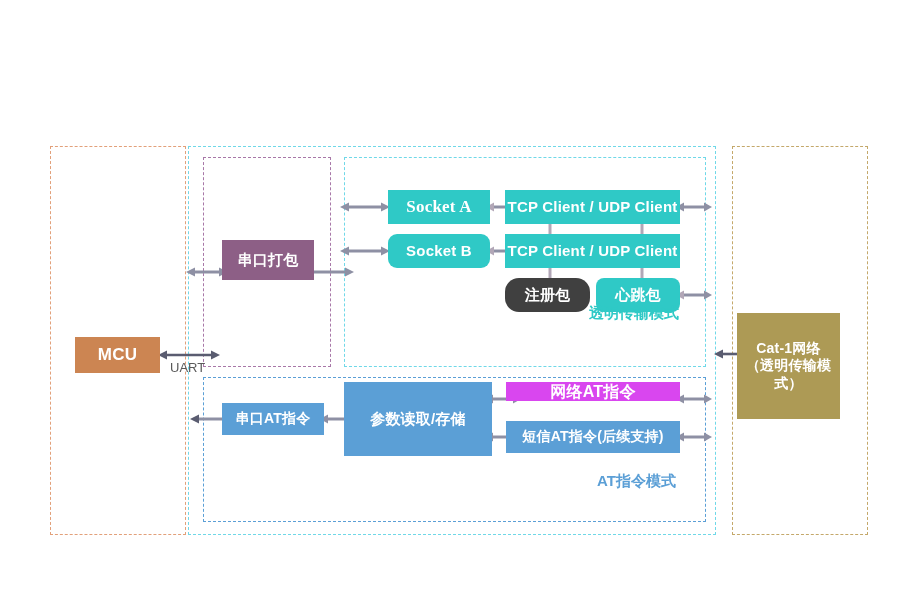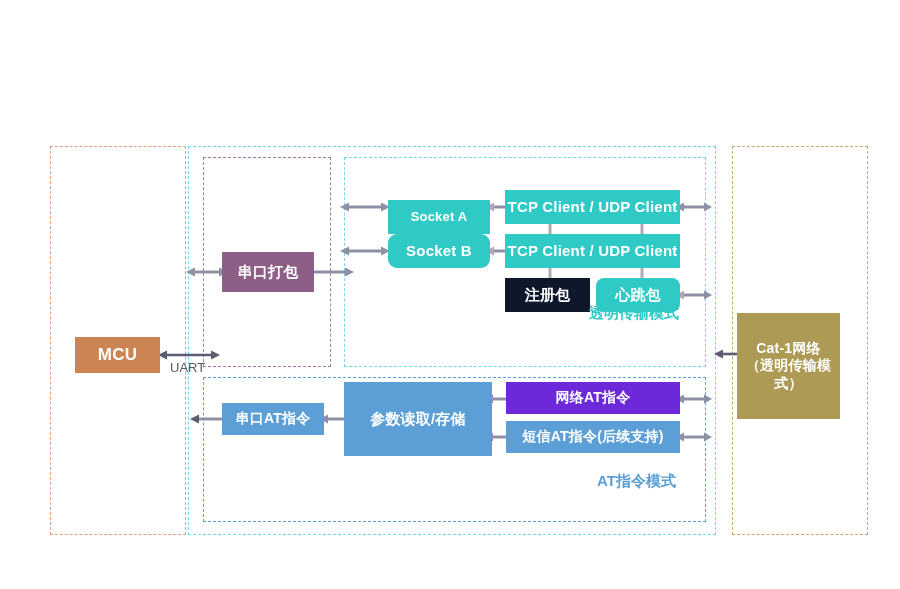--- a/index.html
+++ b/index.html
@@ -228,57 +228,57 @@
       <line x1="6" y1="7" x2="34" y2="7" stroke="#5A5C70" stroke-width="2.6"></line>
       <polygon points="0,7 9,2.4 9,11.6" fill="#5A5C70"></polygon>
       <polygon points="40,7 31,2.4 31,11.6" fill="#5A5C70"></polygon>
     </svg>
   </div>
 
   <div class="box" style="left:75px; top:337px; width:85px; height:36px; background:#CC8552; font-size:17px;">
     <span>MCU</span>
   </div>
 
-  <div class="box" style="left:222px; top:252px; width:92px; height:40px; background:#8D5F86; font-size:15px;">
+  <div class="box" style="left:222px; top:240px; width:92px; height:40px; background:#8D5F86; font-size:15px;">
     <span>串口打包</span>
   </div>
 
-  <div class="box" style="left:388px; top:200px; width:102px; height:34px; background:#2FC9C6; font-size:13px;">
+  <div class="box" style="left:388px; top:190px; width:102px; height:34px; background:#2FC9C6; font-size:17px;font-family:Liberation Serif, serif;">
     <span>Socket A</span>
   </div>
 
   <div class="box" style="left:388px; top:234px; width:102px; height:34px; background:#2FC9C6; font-size:15px;border-radius:9px;">
     <span>Socket B</span>
   </div>
 
   <div class="box" style="left:505px; top:190px; width:175px; height:34px; background:#2FC9C6; font-size:15px;">
     <span>TCP Client / UDP Client</span>
   </div>
 
   <div class="box" style="left:505px; top:234px; width:175px; height:34px; background:#2FC9C6; font-size:15px;">
     <span>TCP Client / UDP Client</span>
   </div>
 
-  <div class="box" style="left:505px; top:278px; width:85px; height:34px; background:#0f172a; font-size:15px;">
+  <div class="box" style="left:505px; top:278px; width:85px; height:34px; background:#404040; font-size:15px;border-radius:14px;">
     <span>注册包</span>
   </div>
 
   <div class="box" style="left:596px; top:278px; width:84px; height:34px; background:#2FC9C6; font-size:15px;border-radius:8px;">
     <span>心跳包</span>
   </div>
 
   <div class="box" style="left:222px; top:403px; width:102px; height:32px; background:#5B9FD6; font-size:14px;">
     <span>串口AT指令</span>
   </div>
 
   <div class="box" style="left:344px; top:382px; width:148px; height:74px; background:#5B9FD6; font-size:15px;">
     <span>参数读取/存储</span>
   </div>
 
-  <div class="box" style="left:506px; top:382px; width:174px; height:32px; background:#6d28d9; font-size:14px;">
+  <div class="box" style="left:506px; top:382px; width:174px; height:19px; background:#d946ef; font-size:16px;">
     <span>网络AT指令</span>
   </div>
 
   <div class="box" style="left:506px; top:421px; width:174px; height:32px; background:#5B9FD6; font-size:14px;">
     <span>短信AT指令(后续支持)</span>
   </div>
 
   <div class="box" style="left:737px; top:313px; width:103px; height:106px; background:#AD9A55; font-size:14px; flex-direction:column;">
     <span>Cat-1网络</span>
     <span>（透明传输模式）</span>

